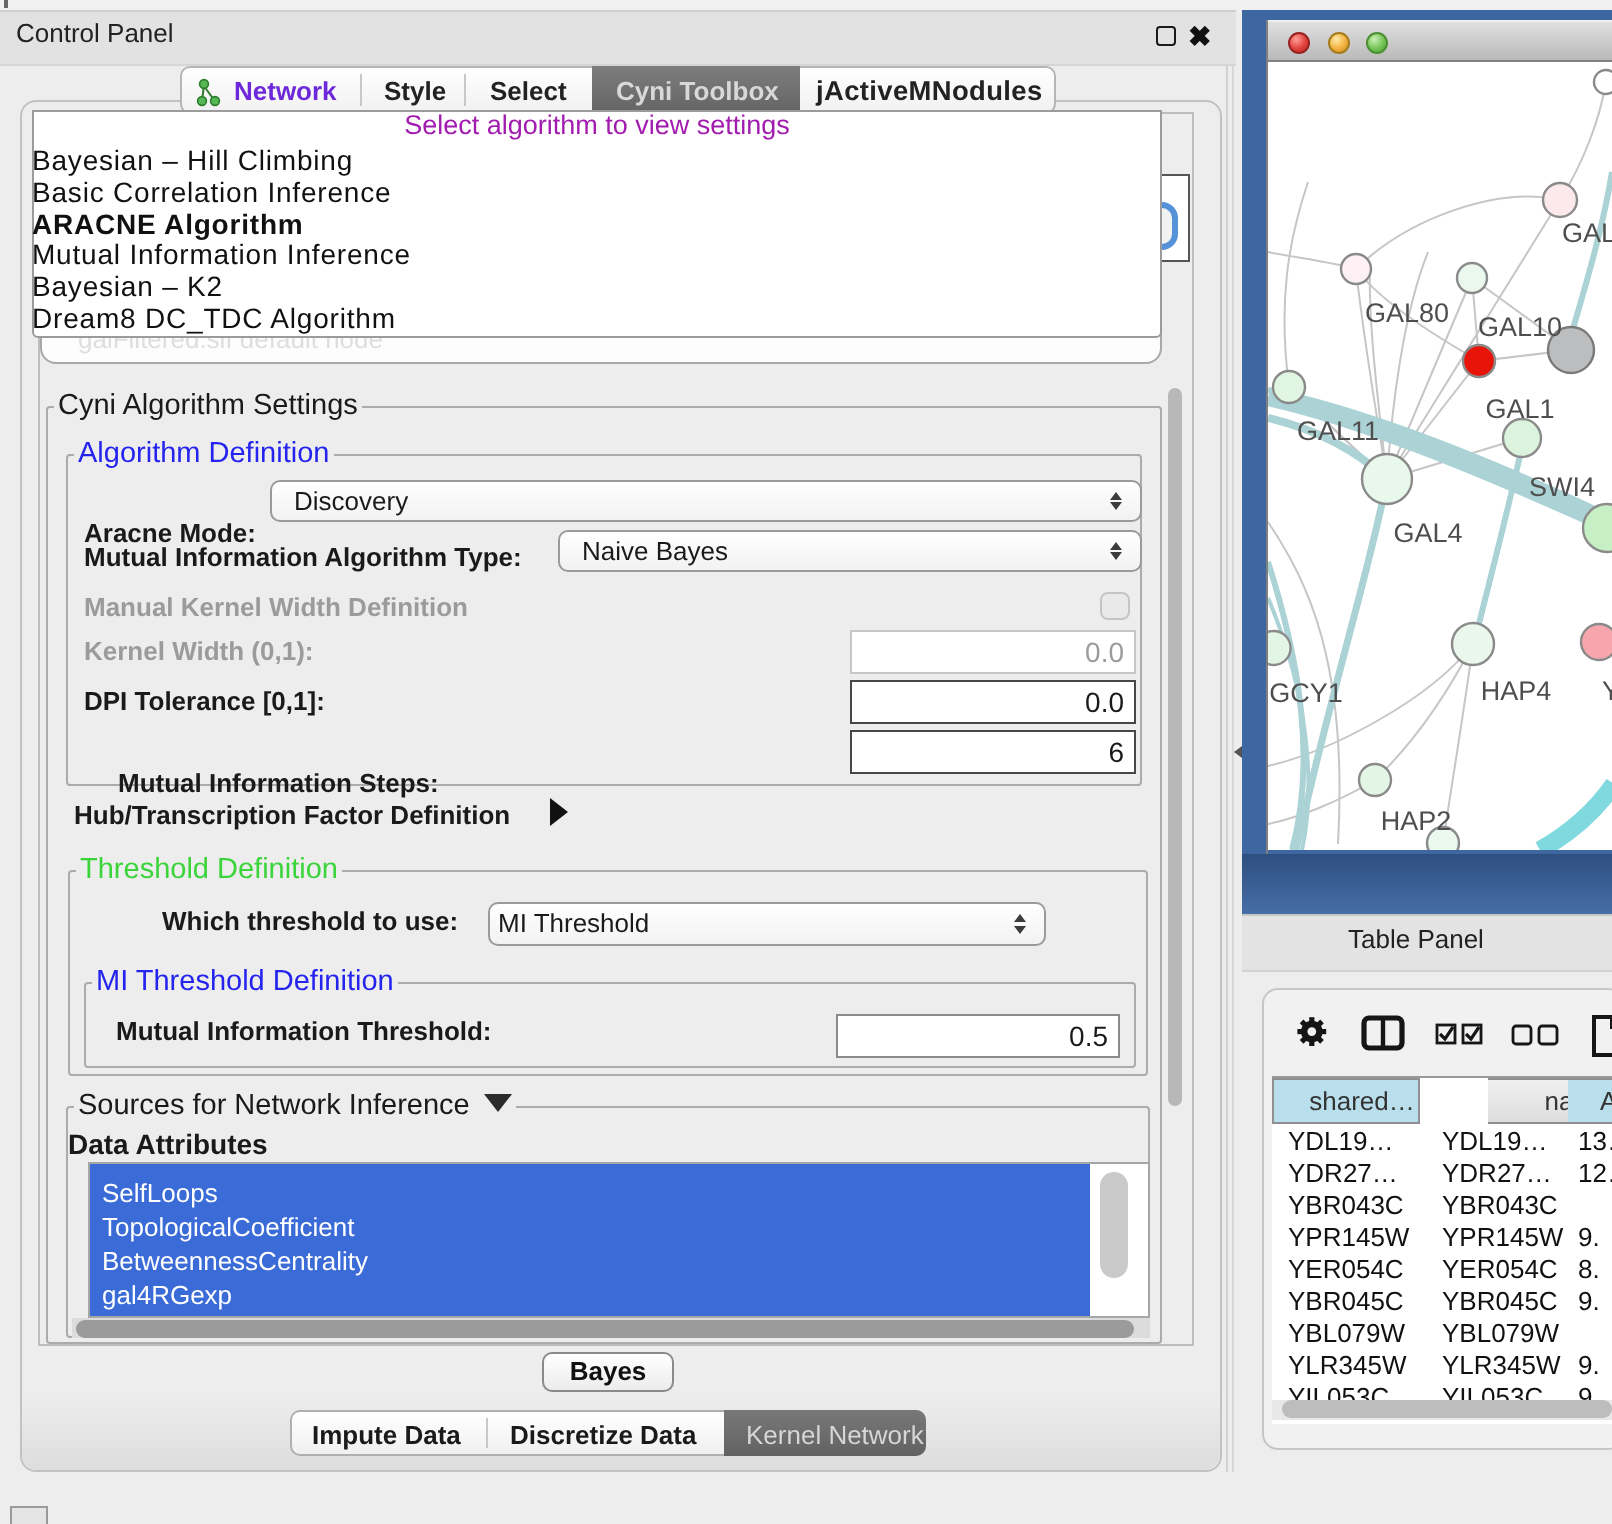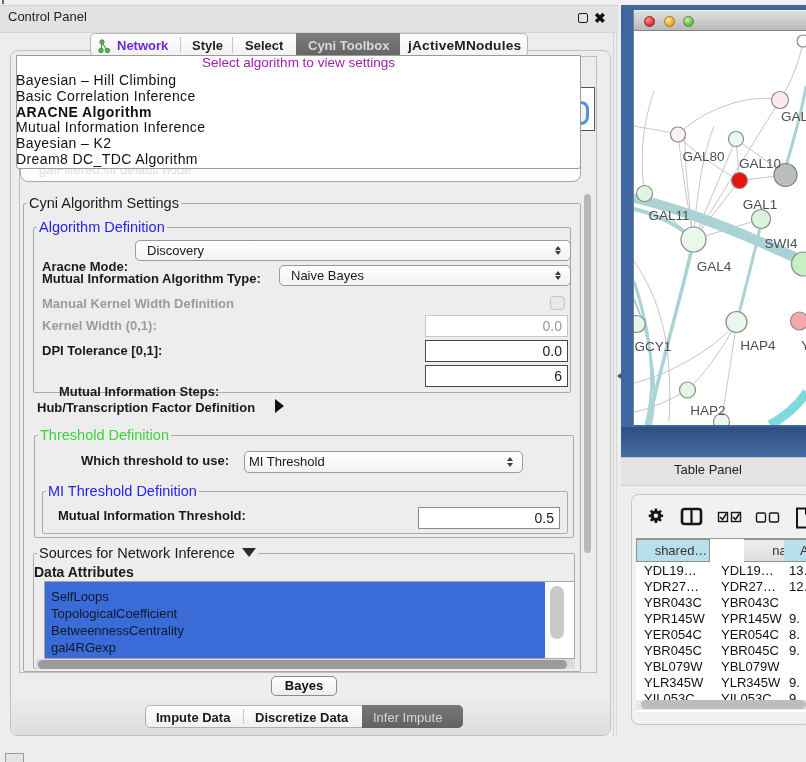--- a/index.html
+++ b/index.html
@@ -82,36 +82,36 @@
   <span class="ti" style="color:#2424ee;">MI Threshold Definition</span>
 </div>
 <div class="abs bold" style="left:58px;top:508px;">Mutual Information Threshold:</div>
 <div class="field" style="left:418px;top:507px;width:142px;height:22px;border:1px solid #8a8a8a;">0.5</div>
 
 <div class="gb" style="left:33px;top:553px;width:542px;height:116px;">
   <span class="ti">Sources for Network Inference <span style="display:inline-block;width:0;height:0;border-top:9px solid #2b2b2b;border-left:7px solid transparent;border-right:7px solid transparent;vertical-align:1px;margin-left:3px;"></span></span>
 </div>
 <div class="abs bold" style="left:34px;top:564px;font-size:14px;">Data Attributes</div>
 <div class="abs" style="left:44px;top:581px;width:531px;height:78px;background:#fff;border:1px solid #a6a6a6;"></div>
-<div class="abs" style="left:45px;top:582px;width:500px;height:76px;background:#3a6bd7;color:#0f172a;line-height:17px;padding:6px 1px 0 6px;">SelfLoops<br>TopologicalCoefficient<br>BetweennessCentrality<br>gal4RGexp</div>
+<div class="abs" style="left:45px;top:582px;width:500px;height:76px;background:#3a6bd7;color:#ffffff;line-height:17px;padding:6px 1px 0 6px;">SelfLoops<br>TopologicalCoefficient<br>BetweennessCentrality<br>gal4RGexp</div>
 <div class="abs" style="left:550px;top:586px;width:14px;height:53px;background:#c9c9c9;border-radius:7px;"></div>
 
 <div class="abs" style="left:36px;top:659px;width:539px;height:10px;background:#dcdcdc;"></div>
 <div class="abs" style="left:38px;top:660px;width:529px;height:9px;background:#9b9b9b;border-radius:4.5px;"></div>
 
 <div class="abs" style="left:584px;top:194px;width:7px;height:359px;background:#b8b8b8;border-radius:3.5px;"></div>
 
 <div class="abs" style="left:271px;top:676px;width:66px;height:20px;background:linear-gradient(#ffffff,#ececec);border:1px solid #8a8a8a;border-radius:5px;text-align:center;line-height:18px;font-weight:bold;color:#111;">Bayes</div>
 
 <div class="abs" style="left:145px;top:705px;width:318px;height:23px;background:linear-gradient(#ffffff,#f0f0f0);border:1px solid #b0b0b0;border-radius:5px;"></div>
 <div class="abs" style="left:243px;top:709px;width:1px;height:15px;background:#c8c8c8;"></div>
 <div class="abs bold" style="left:156px;top:710px;color:#1a1a1a;">Impute Data</div>
 <div class="abs bold" style="left:255px;top:710px;color:#1a1a1a;">Discretize Data</div>
 <div class="abs" style="left:362px;top:705px;width:101px;height:23px;background:linear-gradient(#787878,#626262);border-radius:0 5px 5px 0;"></div>
-<div class="abs" style="left:373px;top:710px;color:#d6d6d6;">Infer Impute</div>
+<div class="abs" style="left:373px;top:710px;color:#d6d6d6;">Kernel Network</div>
 
 <div class="abs" style="left:576px;top:87px;width:19px;height:44px;background:#fff;border:1px solid #555;z-index:40;"></div>
 <div class="abs" style="left:570px;top:101px;width:19px;height:24px;border:3px solid #5593d8;border-radius:8px;background:#f2f2f2;z-index:41;"></div>
 
 <div class="abs" style="left:20px;top:148px;width:561px;height:34px;background:#fdfdfd;border:1px solid #a8a8a8;border-radius:8px;z-index:42;color:#dedede;padding:13px 0 0 18px;overflow:hidden;">galFiltered.sif default node</div>
 
 <div class="abs" style="left:16px;top:55px;width:565px;height:114px;background:#fff;border:1px solid #9b9b9b;border-radius:0 0 3px 3px;z-index:50;"></div>
 <div class="abs" style="left:16px;top:55px;width:565px;text-align:center;color:#a21caf;font-size:13.5px;z-index:51;">Select algorithm to view settings</div>
 <div class="abs" style="left:16px;top:73px;z-index:51;line-height:15.8px;font-size:14px;letter-spacing:0.4px;color:#111;">
 Bayesian – Hill Climbing<br>

